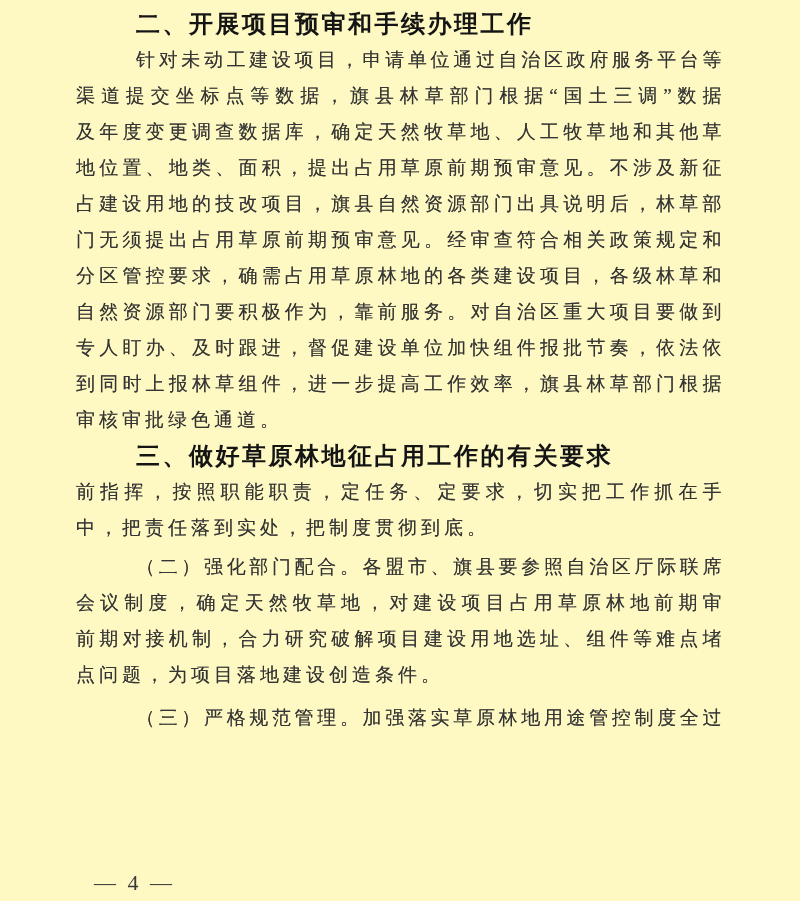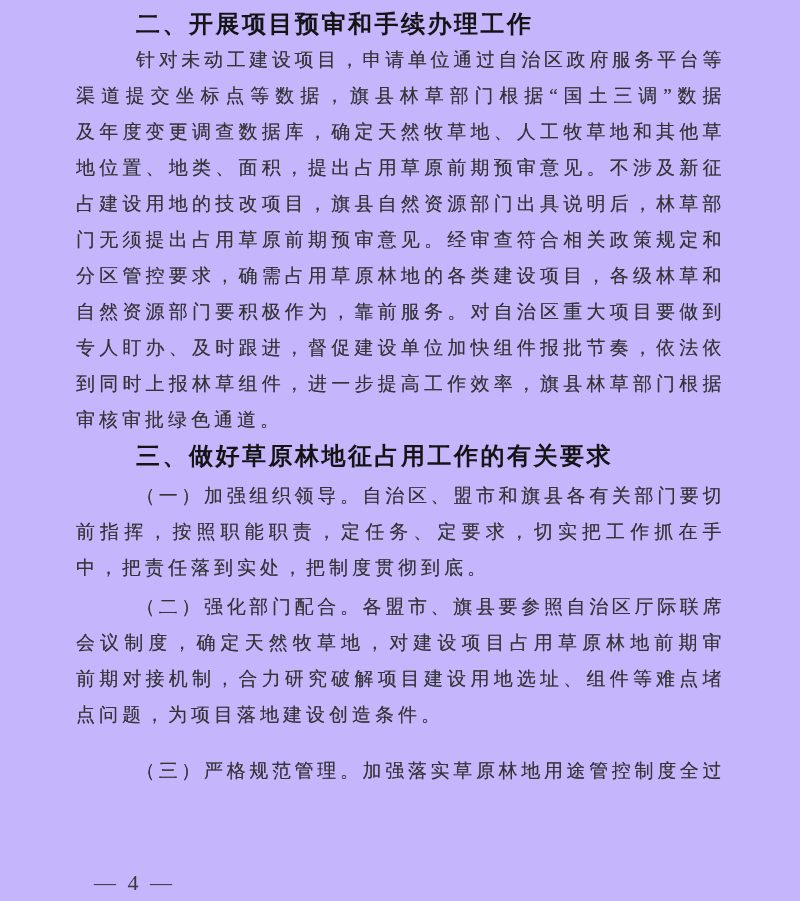--- a/index.html
+++ b/index.html
@@ -6,21 +6,21 @@
 
   html, body {
     width: 800px;
     background: #e8e8e6;
   }
 
   .page {
     position: relative;
     width: 800px;
     height: 901px;
-    background: #c4b5fd;
+    background: #fef9c3;
     overflow: hidden;
     font-family: "Liberation Serif", "DejaVu Serif", serif;
     color: #343434;
   }
 
   .text-block {
     position: absolute;
     left: 76px;
     top: 6px;
     width: 646px;
@@ -59,21 +59,21 @@
     font-weight: bold;
     font-size: 24px;
     letter-spacing: 2.5px;
     color: #141414;
     padding-left: 60px;
     text-shadow: none;
   }
 
   .gap3 { margin-top: 3px; }
   .gap4 { margin-top: 4px; }
-  .gap7 { margin-top: 20px; }
+  .gap7 { margin-top: 7px; }
 
   .footer {
     position: absolute;
     left: 94px;
     top: 870px;
     font-size: 22px;
     letter-spacing: 3px;
     color: #3a3a3a;
     font-family: "Liberation Serif", "DejaVu Serif", serif;
   }
@@ -93,21 +93,20 @@
     <div class="line fill">占建设用地的技改项目，旗县自然资源部门出具说明后，林草部</div>
     <div class="line fill">门无须提出占用草原前期预审意见。经审查符合相关政策规定和</div>
     <div class="line fill">分区管控要求，确需占用草原林地的各类建设项目，各级林草和</div>
     <div class="line fill">自然资源部门要积极作为，靠前服务。对自治区重大项目要做到</div>
     <div class="line fill">专人盯办、及时跟进，督促建设单位加快组件报批节奏，依法依</div>
     <div class="line fill">到同时上报林草组件，进一步提高工作效率，旗县林草部门根据</div>
     <div class="line last">审核审批绿色通道。</div>
 
     <div class="line heading">三、做好草原林地征占用工作的有关要求</div>
 
-    <div class="line fill indent gap4">（一）加强组织领导。自治区、盟市和旗县各有关部门要切</div>
     <div class="line fill">前指挥，按照职能职责，定任务、定要求，切实把工作抓在手</div>
     <div class="line last">中，把责任落到实处，把制度贯彻到底。</div>
 
     <div class="line fill indent gap3">（二）强化部门配合。各盟市、旗县要参照自治区厅际联席</div>
     <div class="line fill">会议制度，确定天然牧草地，对建设项目占用草原林地前期审</div>
     <div class="line fill">前期对接机制，合力研究破解项目建设用地选址、组件等难点堵</div>
     <div class="line last">点问题，为项目落地建设创造条件。</div>
 
     <div class="line fill indent gap7">（三）严格规范管理。加强落实草原林地用途管控制度全过</div>
 

